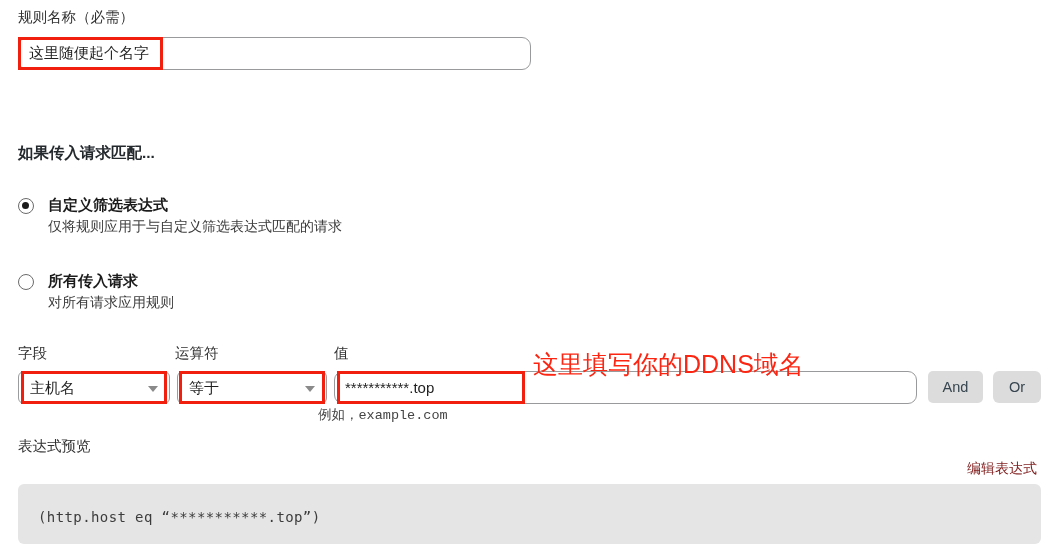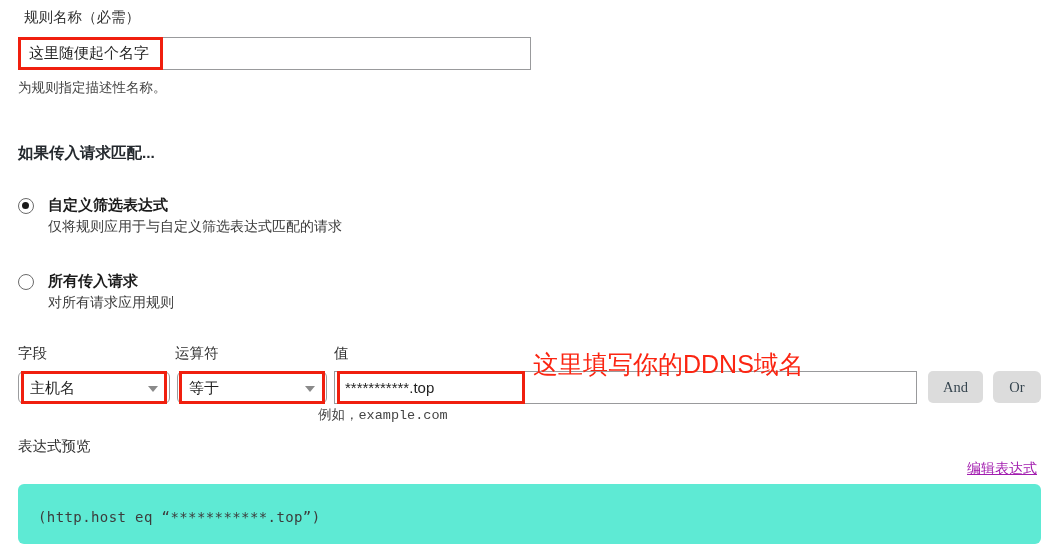--- a/index.html
+++ b/index.html
@@ -46,21 +46,21 @@
     color: #24292e;
     line-height: 20px;
     white-space: nowrap;
   }
 
   
   .text-input {
     position: absolute;
     box-sizing: border-box;
     border: 1px solid #999a9c;
-    border-radius: 0;
+    border-radius: 9px;
     background: #fff;
     font-family: "Liberation Sans", "DejaVu Sans", sans-serif;
     font-size: 15px;
     color: #1f1f1f;
     padding: 0 10px;
     outline: none;
   }
 
   #rule-name-input {
     left: 18px;
@@ -159,65 +159,63 @@
 
   
   .pill-button {
     position: absolute;
     box-sizing: border-box;
     height: 32px;
     border: none;
     border-radius: 5px;
     background: #dcdcdc;
     color: #36454f;
-    font-family: Liberation Serif, serif;
+    font-family: Liberation Sans, sans-serif;
     font-size: 14.5px;
     line-height: 32px;
     text-align: center;
     cursor: pointer;
   }
 
   
   .link {
     position: absolute;
     font-size: 14px;
-    color: #a21caf;
-    text-decoration: underline;
+    color: #7f1d1d;
     white-space: nowrap;
     cursor: pointer;
   }
   .preview-box {
     position: absolute;
     box-sizing: border-box;
-    background: #5eead4;
+    background: #e5e5e5;
     border-radius: 6px;
   }
   .preview-code {
     position: absolute;
     left: 20px;
     top: 25px;
     font-family: "DejaVu Sans Mono", "Liberation Mono", monospace;
     font-size: 14px;
     letter-spacing: 0.4px;
     color: #3c3c3c;
     white-space: pre;
   }
 </style>
 </head>
 <body>
 
 <div class="page">
 
-  <div class="field-label" style="left:24px; top:8px;">规则名称（必需）</div>
+  <div class="field-label" style="left:18px; top:8px;">规则名称（必需）</div>
 
   <input id="rule-name-input" class="text-input" type="text" value="这里随便起个名字" style="">
 
   <div class="red-box" style="left:18px; top:37px; width:145px; height:33px;"></div>
 
-  <div class="helper-text" style="left:18px; top:79px;">为规则指定描述性名称。</div>
 
   <div class="section-heading" style="left:18px; top:143px;">如果传入请求匹配...</div>
 
   <div class="radio-row" style="left:18px; top:198px; width:420px; height:42px;">
     <span class="radio-dot checked"></span>
     <span class="radio-title">自定义筛选表达式</span>
     <span class="radio-desc">仅将规则应用于与自定义筛选表达式匹配的请求</span>
   </div>
 
   <div class="radio-row" style="left:18px; top:274px; width:300px; height:42px;">

